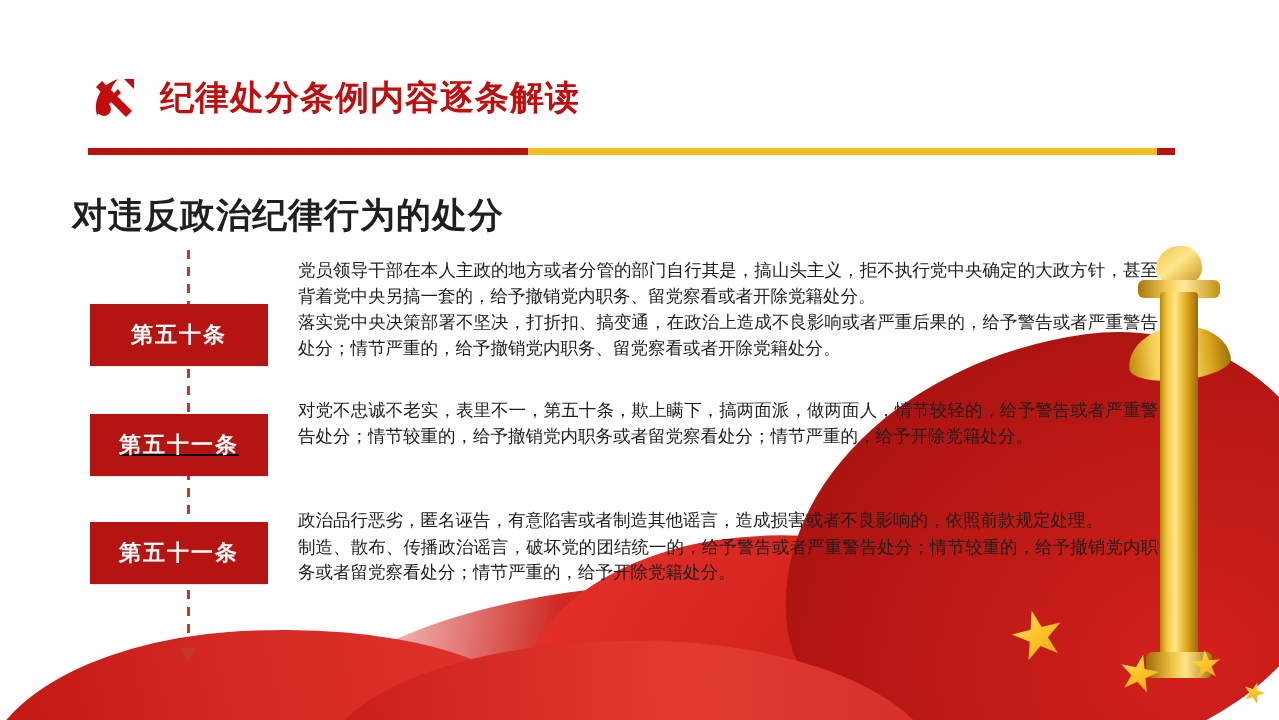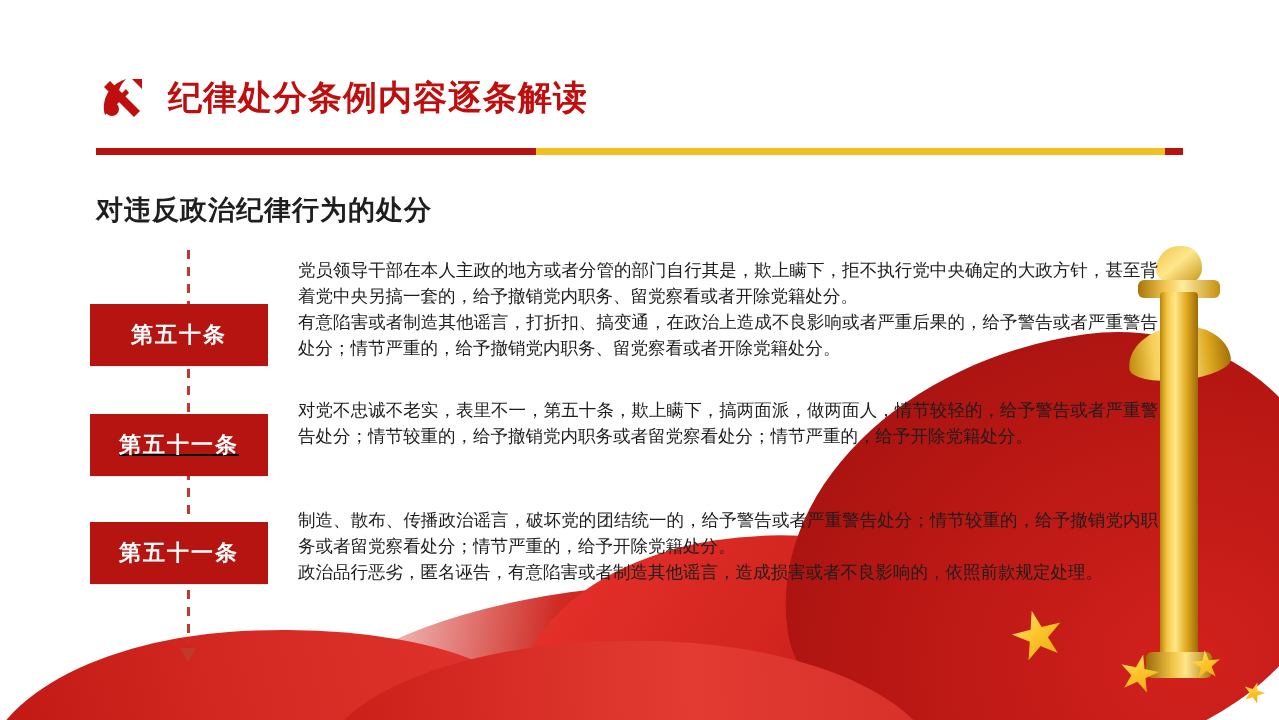--- a/index.html
+++ b/index.html
@@ -92,21 +92,21 @@
     background: linear-gradient(150deg, #ffe27a 0%, #fdc62c 45%, #e8a509 100%);
     clip-path: polygon(50% 0%, 61% 35%, 98% 35%, 68% 57%, 79% 91%, 50% 70%, 21% 91%, 32% 57%, 2% 35%, 39% 35%);
   }
   .star.s1 { width: 52px; height: 52px; right: 215px; bottom: 58px; transform: rotate(-14deg); }
   .star.s2 { width: 40px; height: 40px; right: 120px; bottom: 26px; transform: rotate(12deg); }
   .star.s3 { width: 30px; height: 30px; right: 58px; bottom: 40px; transform: rotate(-5deg); }
   .star.s4 { width: 22px; height: 22px; right: 14px; bottom: 16px; transform: rotate(18deg); }
 
   
   .header {
-    position: absolute; left: 8px; top: 48px; width: 1175px; height: 100px;
+    position: absolute; left: 0; top: 48px; width: 1175px; height: 100px;
   }
   .header-inner {
     display: flex; align-items: center; height: 100%;
     padding-left: 88px;
   }
   .emblem {
     width: 54px; height: 54px; position: relative; flex: 0 0 auto;
     margin-right: 18px;
   }
   .emblem svg { display: block; }
@@ -118,22 +118,22 @@
     position: absolute; left: 88px; top: 100px;
     width: 1087px; height: 7px;
     display: flex;
   }
   .header-rule .seg-red   { width: 440px; background: #b91310; }
   .header-rule .seg-gold  { flex: 1; background: #f2c021; }
   .header-rule .seg-red2  { width: 18px; background: #b91310; }
 
   
   .section-title {
-    position: absolute; left: 96px; top: 192px;
-    font-size: 27px; font-weight: bold; color: #1f1f1f;
+    position: absolute; left: 72px; top: 192px;
+    font-size: 35px; font-weight: bold; color: #1f1f1f;
     letter-spacing: 1px;
     text-align: center;
   }
 
   
   .timeline {
     position: absolute; left: 186px; top: 250px;
     width: 6px; height: 412px;
   }
   .timeline .dash {
@@ -228,37 +228,37 @@
   <div class="arrow"></div>
 </div>
 
 <div class="rows">
 
   <div class="row r1">
     <div class="chip-wrap">
       <div class="chip">第五十条</div>
     </div>
     <div class="row-body">
-      <p class="para">党员领导干部在本人主政的地方或者分管的部门自行其是，欺上瞒下，拒不执行党中央确定的大政方针，甚至背着党中央另搞一套的，给予撤销党内职务、留党察看或者开除党籍处分。</p>
-      <p class="para">有意陷害或者制造其他谣言，打折扣、搞变通，在政治上造成不良影响或者严重后果的，给予警告或者严重警告处分；情节严重的，给予撤销党内职务、留党察看或者开除党籍处分。</p>
+      <p class="para">党员领导干部在本人主政的地方或者分管的部门自行其是，搞山头主义，拒不执行党中央确定的大政方针，甚至背着党中央另搞一套的，给予撤销党内职务、留党察看或者开除党籍处分。</p>
+      <p class="para">落实党中央决策部署不坚决，打折扣、搞变通，在政治上造成不良影响或者严重后果的，给予警告或者严重警告处分；情节严重的，给予撤销党内职务、留党察看或者开除党籍处分。</p>
     </div>
   </div>
 
   <div class="row r2">
     <div class="chip-wrap">
       <div class="chip">第五十一条</div>
     </div>
     <div class="row-body">
       <p class="para">对党不忠诚不老实，表里不一，第五十条，欺上瞒下，搞两面派，做两面人，情节较轻的，给予警告或者严重警告处分；情节较重的，给予撤销党内职务或者留党察看处分；情节严重的，给予开除党籍处分。</p>
     </div>
   </div>
 
   <div class="row r3">
     <div class="chip-wrap">
       <div class="chip">第五十一条</div>
     </div>
     <div class="row-body">
+      <p class="para">政治品行恶劣，匿名诬告，有意陷害或者制造其他谣言，造成损害或者不良影响的，依照前款规定处理。</p>
       <p class="para">制造、散布、传播政治谣言，破坏党的团结统一的，给予警告或者严重警告处分；情节较重的，给予撤销党内职务或者留党察看处分；情节严重的，给予开除党籍处分。</p>
-      <p class="para">政治品行恶劣，匿名诬告，有意陷害或者制造其他谣言，造成损害或者不良影响的，依照前款规定处理。</p>
     </div>
   </div>
 
 </div>
 
 </body></html>

